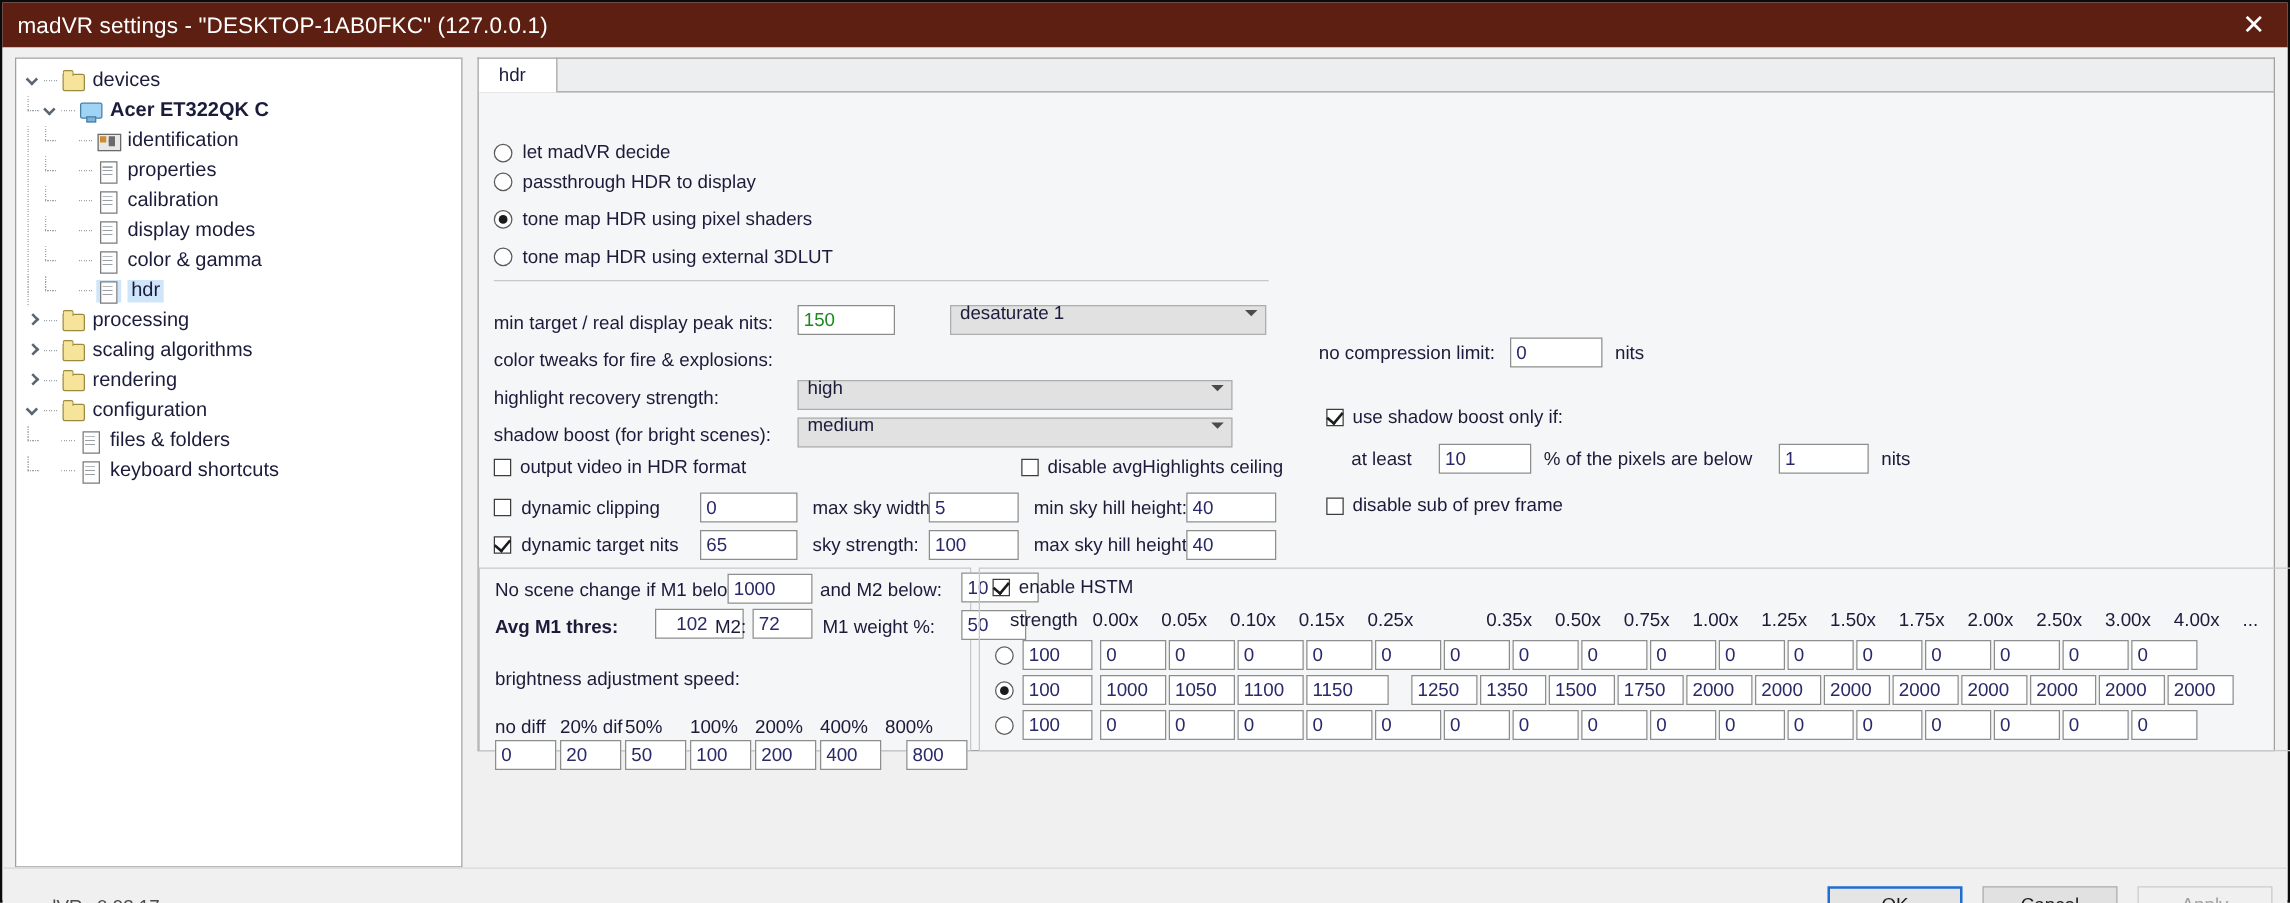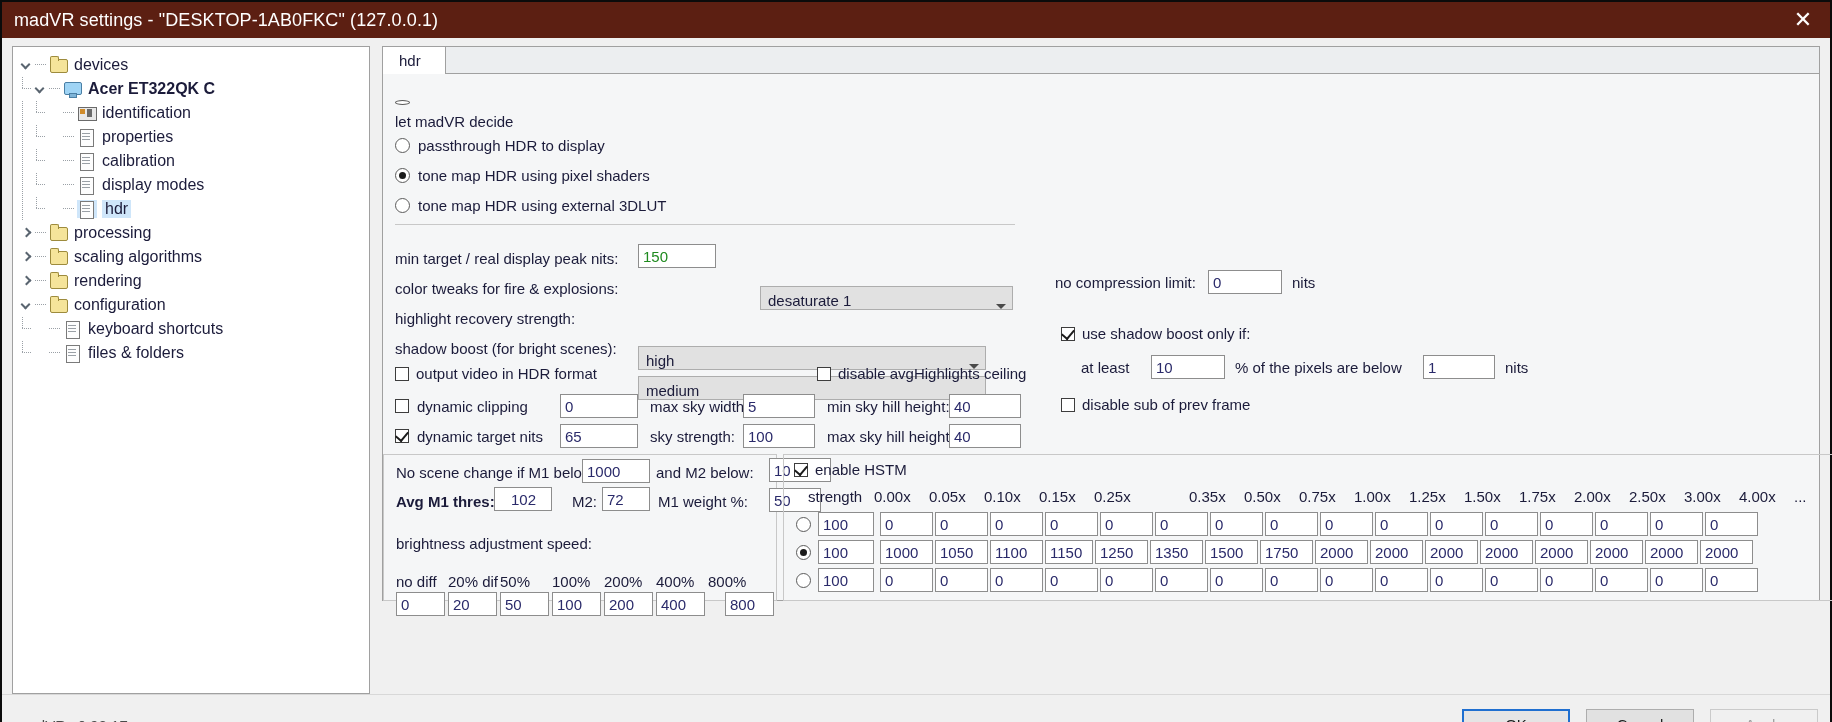--- a/index.html
+++ b/index.html
@@ -171,24 +171,23 @@
   }
   .lbl { font-size:15px; color:#1b1b3a; white-space:nowrap; }
   .txt {
     border:1px solid #8d8d8d; background:#fff; height:24px;
     font-family:"Liberation Sans",sans-serif; font-size:15px;
     color:#2a2a6a; padding:0 4px; outline:none;
   }
   .txt.green { color:#1f8a1f; }
   .combo {
     height:24px; background:#e1e1e1; border:1px solid #adadad;
-    display:flex; align-items:flex-end; justify-content:space-between;
-    font-size:15px; color:#1b1b3a; padding:0 6px 0 7px;
+    display:flex; align-items:center; justify-content:space-between;
+    font-size:15px; color:#1b1b3a; padding:0 6px 12px 7px;
     cursor:pointer;
-    margin-top:42px;
   }
   .combo .cv { font-size:15px; }
   .combo .arr {
     width:0;height:0;border-left:5px solid transparent;border-right:5px solid transparent;
     border-top:5px solid #4a4a4a; margin-left:8px;
   }
   .hr { height:1px; background:#c8c8c8; }
 
   .abs { position:absolute; }
 
@@ -268,20 +267,28 @@
           <span class="tlabel">calibration</span>
         </div>
         <div class="trow">
           <span class="vline"></span>
           <span class="vline elbow"></span>
           <span class="tw"></span>
           <span class="dots"></span>
           <span class="ico page"></span>
           <span class="tlabel">display modes</span>
         </div>
+        <div class="trow">
+          <span class="vline"></span>
+          <span class="vline elbow"></span>
+          <span class="tw"></span>
+          <span class="dots"></span>
+          <span class="ico page"></span>
+          <span class="tlabel">color &amp; gamma</span>
+        </div>
         <div class="trow selected">
           <span class="vline"></span>
           <span class="vline elbow"></span>
           <span class="tw"></span>
           <span class="dots"></span>
           <span class="ico page"></span>
           <span class="tlabel">hdr</span>
         </div>
         <div class="trow">
           <span class="tw"><span class="chev right"></span></span>
@@ -305,41 +312,41 @@
           <span class="tw"><span class="chev down"></span></span>
           <span class="dots"></span>
           <span class="ico folder"></span>
           <span class="tlabel">configuration</span>
         </div>
         <div class="trow">
           <span class="vline elbow"></span>
           <span class="tw"></span>
           <span class="dots"></span>
           <span class="ico page"></span>
+          <span class="tlabel">files &amp; folders</span>
+        </div>
+        <div class="trow">
+          <span class="vline elbow"></span>
+          <span class="tw"></span>
+          <span class="dots"></span>
+          <span class="ico page"></span>
           <span class="tlabel">keyboard shortcuts</span>
-        </div>
-        <div class="trow">
-          <span class="vline elbow"></span>
-          <span class="tw"></span>
-          <span class="dots"></span>
-          <span class="ico page"></span>
-          <span class="tlabel">files &amp; folders</span>
         </div>
       </div>
 
     <div class="rightpane">
       <div class="tabstrip">
         <div class="tab">hdr</div>
         <div class="tabfill"></div>
       </div>
 
       <div class="tabpage">
 
         <div class="abs" style="left:12px; top:26px;" id="radios">
-            <div style="display: flex; align-items: flex-start; gap: 8px; height: 30px; flex-direction: column;">
+            <div style="display: flex; align-items: flex-end; gap: 8px; height: 30px;">
               <span class="radio"></span>
               <span class="lbl">let madVR decide</span>
             </div>
             <div style="display: flex; align-items: center; gap: 8px; height: 30px;">
               <span class="radio"></span>
               <span class="lbl">passthrough HDR to display</span>
             </div>
             <div style="display: flex; align-items: center; gap: 8px; height: 30px;">
               <span class="radio on"></span>
               <span class="lbl">tone map HDR using pixel shaders</span>
@@ -448,21 +455,21 @@
         <div class="grp" style="left:0px; top:380px; width:394px; height:147px;">
 
           <div style="position:relative; height:28px; margin-top:4px;">
             <span class="lbl abs" style="left:12px; top:5px;">No scene change if M1 below:</span>
             <input class="txt abs" style="left: 198px; top: 0px; width: 68px;" value="1000">
             <span class="lbl abs" style="left:272px; top:5px;">and M2 below:</span>
           </div>
 
           <div style="position:relative; height:30px;">
             <span class="lbl abs" style="left:12px; top:6px;font-weight:bold;">Avg M1 thres:</span>
-            <input class="txt abs" style="left: 110px; top: 0px; width: 58px; padding-left: 16px;" value="102">
+            <input class="txt abs" style="left: 140px; top: 0px; width: 71px; padding-left: 16px;" value="102">
             <span class="lbl abs" style="left:188px; top:6px;">M2:</span>
             <input class="txt abs" style="left: 218px; top: 0px; width: 48px;" value="72">
             <span class="lbl abs" style="left:274px; top:6px;">M1 weight %:</span>
           </div>
 
           <div class="lbl" style="margin:18px 0 0 12px;">brightness adjustment speed:</div>
 
           <div class="abs" style="left:12px; top:118px; display:flex;" id="speed-hdr">
               <div class="lbl" style="width: 52px;">no diff</div>
               <div class="lbl" style="width: 52px;">20% dif</div>
@@ -537,21 +544,21 @@
                 <input class="txt" style="width: 53px; margin-right: 2px;" value="0">
                 <input class="txt" style="width: 53px; margin-right: 2px;" value="0">
                 <input class="txt" style="width: 53px; margin-right: 2px;" value="0">
               </div>
               <div class="hrow" style="height: 28px;">
                 <span class="radio on" style="margin:0 7px 0 2px;"></span>
                 <input class="txt" style="width: 56px; margin-right: 6px;" value="100">
                 <input class="txt" style="width: 53px; margin-right: 2px;" value="1000">
                 <input class="txt" style="width: 53px; margin-right: 2px;" value="1050">
                 <input class="txt" style="width: 53px; margin-right: 2px;" value="1100">
-                <input class="txt" style="width: 48px; margin-right: 2px;" value="1150">
+                <input class="txt" style="width: 66px; margin-right: 18px;" value="1150">
                 <input class="txt" style="width: 53px; margin-right: 2px;" value="1250">
                 <input class="txt" style="width: 53px; margin-right: 2px;" value="1350">
                 <input class="txt" style="width: 53px; margin-right: 2px;" value="1500">
                 <input class="txt" style="width: 53px; margin-right: 2px;" value="1750">
                 <input class="txt" style="width: 53px; margin-right: 2px;" value="2000">
                 <input class="txt" style="width: 53px; margin-right: 2px;" value="2000">
                 <input class="txt" style="width: 53px; margin-right: 2px;" value="2000">
                 <input class="txt" style="width: 53px; margin-right: 2px;" value="2000">
                 <input class="txt" style="width: 53px; margin-right: 2px;" value="2000">
                 <input class="txt" style="width: 53px; margin-right: 2px;" value="2000">

